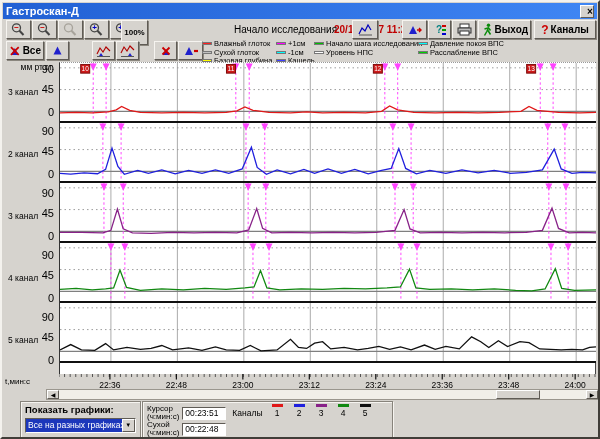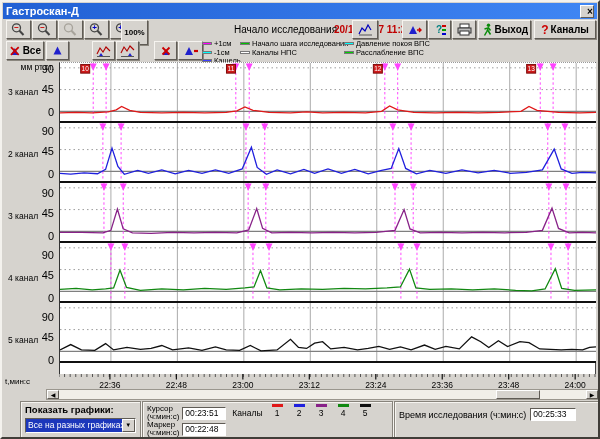--- a/index.html
+++ b/index.html
@@ -199,20 +199,34 @@
     </button>
     <button class="btn" style="left:174px;top:1px;width:25px;height:19px;">
       <svg width="16" height="12" viewBox="0 0 16 12">
         <path d="M2 10 L6 2 L10 10 Z" fill="#2020cc"></path>
         <line x1="11" y1="6" x2="15" y2="6" stroke="#cc0000" stroke-width="2.2"></line>
         </svg>
     </button>
   </div>
 
   <div class="legend" id="legend">
+      <div class="leg-col" style="width: 70px;">
+        <div class="leg-item">
+          <span class="leg-swatch" style="background:#ff2020"></span>
+          <span>Влажный глоток</span>
+        </div>
+        <div class="leg-item">
+          <span class="leg-swatch" style="background:#c0c0c0"></span>
+          <span>Сухой глоток</span>
+        </div>
+        <div class="leg-item">
+          <span class="leg-swatch" style="background:#ffff00"></span>
+          <span>Базовая глубина</span>
+        </div>
+      </div>
       <div class="leg-col" style="width: 34px;">
         <div class="leg-item">
           <span class="leg-swatch" style="background:#ff00ff"></span>
           <span>+1см</span>
         </div>
         <div class="leg-item">
           <span class="leg-swatch" style="background:#00ffff"></span>
           <span>-1см</span>
         </div>
         <div class="leg-item">
@@ -220,21 +234,21 @@
           <span>Кашель</span>
         </div>
       </div>
       <div class="leg-col" style="width: 100px;">
         <div class="leg-item">
           <span class="leg-swatch" style="background:#00c000"></span>
           <span>Начало шага исследования</span>
         </div>
         <div class="leg-item">
           <span class="leg-swatch" style="background:#ffffff"></span>
-          <span>Каналы НПС</span>
+          <span>Уровень НПС</span>
         </div>
       </div>
       <div class="leg-col" style="width: 74px;">
         <div class="leg-item">
           <span class="leg-swatch" style="background:#00ffff"></span>
           <span>Давление покоя ВПС</span>
         </div>
         <div class="leg-item">
           <span class="leg-swatch" style="background:#00d000"></span>
           <span>Расслабление ВПС</span>
@@ -559,21 +573,21 @@
 
     <div class="gbox gbox2" style="display:flex;gap:6px;">
       <div style="display:flex;flex-direction:column;justify-content:space-between;padding:1px 0;">
         <div class="cm-row">
           <span class="small2">
             <span>Курсор</span><br><span>(ч:мин:с)</span></span>
           <span class="inset" style="width:44px;">00:23:51</span>
         </div>
         <div class="cm-row">
           <span class="small2">
-            <span>Маркер</span><br><span>(ч:мин:с)</span></span>
+            <span>Сухой</span><br><span>(ч:мин:с)</span></span>
           <span class="inset" style="width:44px;">00:22:48</span>
         </div>
       </div>
       <div style="display:flex;flex-direction:column;gap:19px;">
         <div class="chead">
           <span style="font-size:8.5px;">Каналы</span>
           <span id="chcols" style="display:flex;gap:11px;">
               <span class="chcol">
                 <span class="dash" style="background:#e01818"></span>
                 <span>1</span>
@@ -599,21 +613,15 @@
         <div class="cm-row">
           <span class="small2" style="width:34px;text-align:right;">см</span>
         </div>
         <div class="cm-row">
           <span class="small2" style="width:34px;text-align:right;">мм рт.ст.</span>
           <span class="inset" style="width:90px;">-6,7;  2,1;  -5,0;  1,0;  3,5</span>
         </div>
       </div>
     </div>
 
-    <div class="gbox gbox3">
-      <div class="g3row">
-        <span style="font-size:9px;">Время исследования (ч:мин:с)</span>
-        <span class="inset" style="width:46px;">00:25:33</span>
-      </div>
-    </div>
   </div>
 
 </div>
 
 </body></html>

